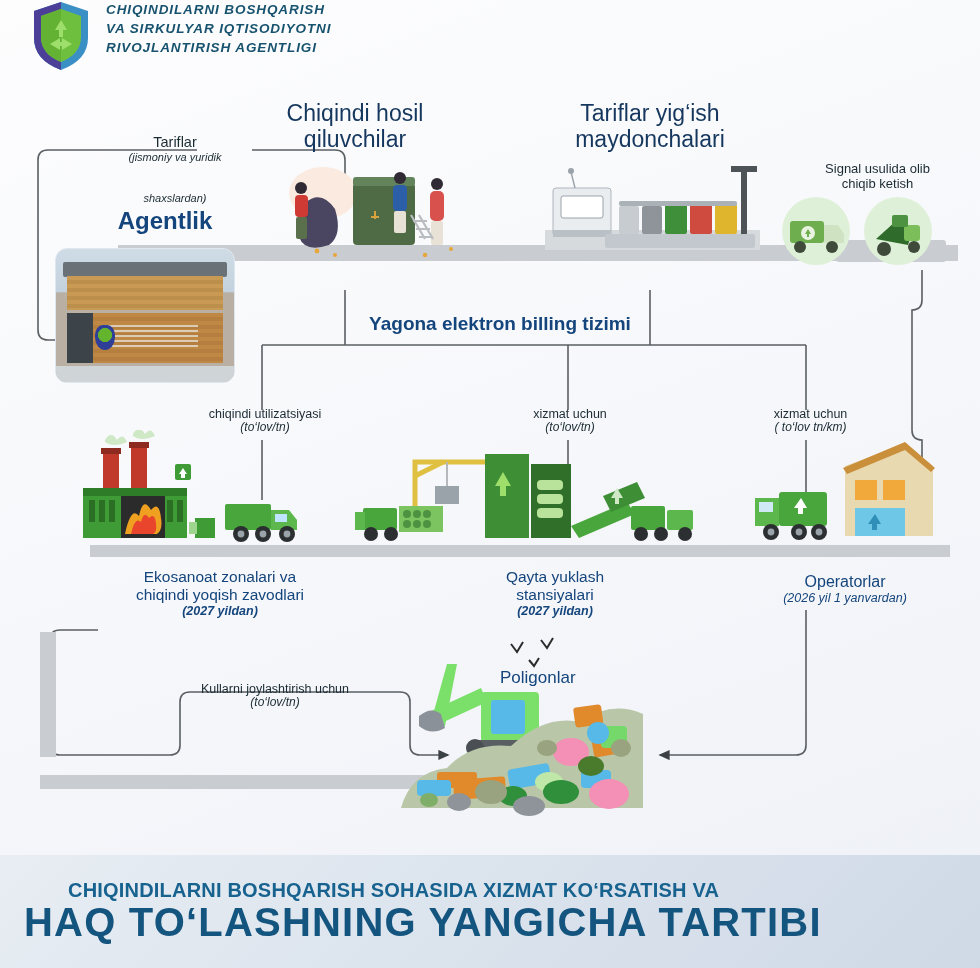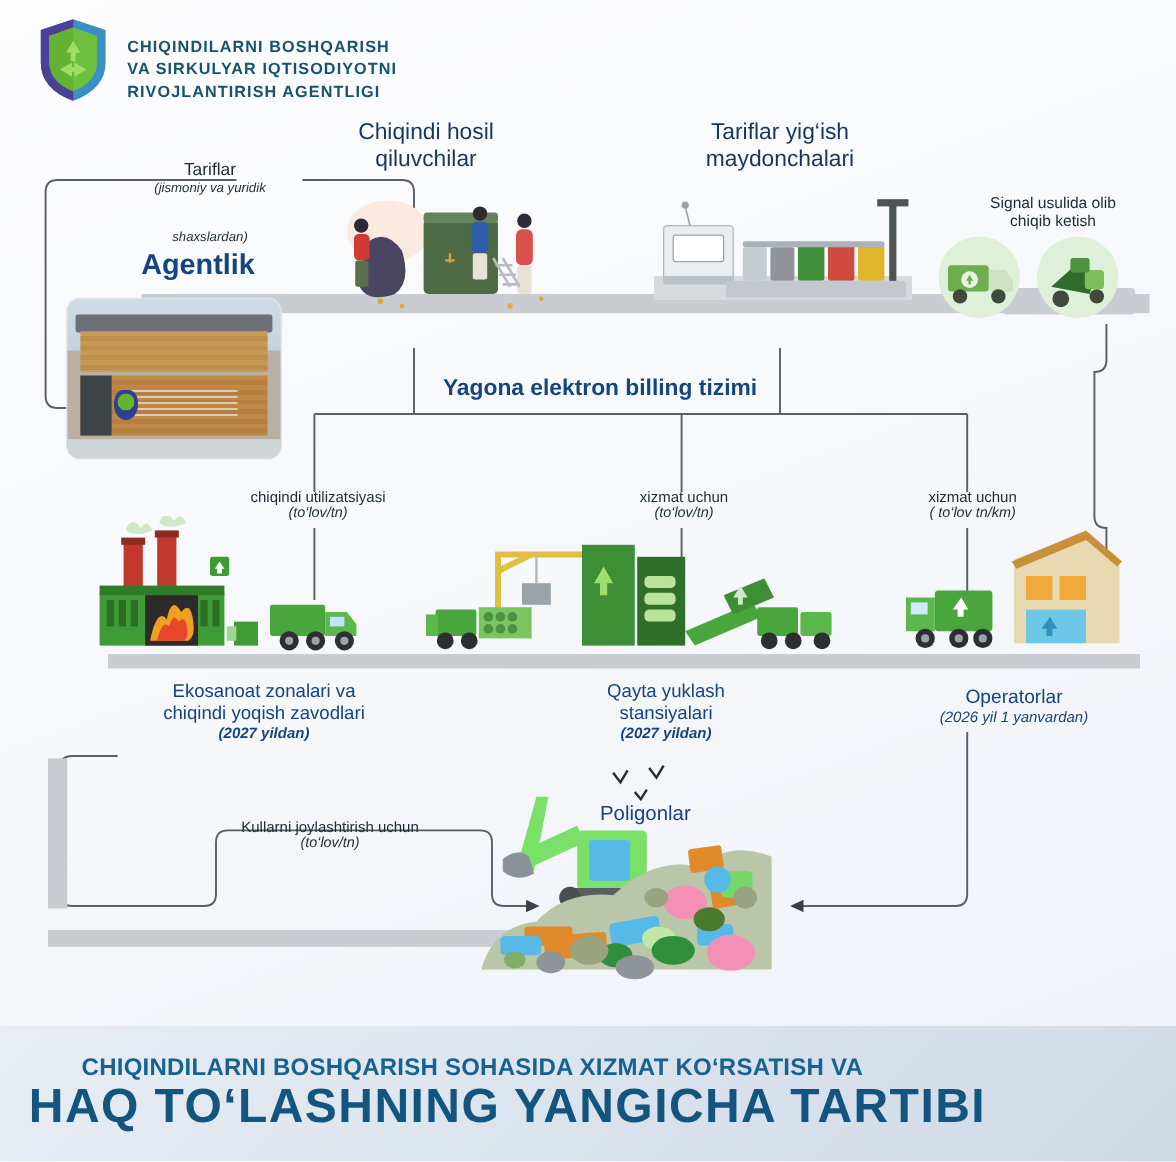--- a/index.html
+++ b/index.html
@@ -12,34 +12,34 @@
   #page {
     position: relative;
     width: 980px; height: 968px;
     background: linear-gradient(160deg,#fdfdfe 0%,#f7f8fb 45%,#eef1f7 100%);
     overflow: hidden;
   }
 
   
   .header {
     position: absolute; left: 0; top: 0; width: 904px; height: 86px;
-    display: flex; align-items: flex-end; gap: 14px; padding-left: 30px;
+    display: flex; align-items: flex-start; gap: 14px; padding-left: 30px; font-style: italic;
   }
   .logo-shield { position: relative; width: 62px; height: 72px; flex: 0 0 auto; }
   .logo-title {
     font-size: 13.5px; font-weight: bold; line-height: 1.42;
     letter-spacing: 0.9px; color: #17526e; text-transform: uppercase;
   }
 
   
   .lbl {
     position: absolute; text-align: center; color: #12365f;
     line-height: 1.15;
   }
-  .lbl-head { font-size: 19px; font-weight: normal; color: #15375e; }
+  .lbl-head { font-size: 23px; font-weight: normal; color: #15375e; }
   .sub-it { font-style: italic; display: block; }
   .tiny { font-size: 11px; }
 
   
   svg.wires { position: absolute; left:0; top:0; width: 980px; height: 860px; pointer-events: none; }
 
   
   .photo-agency {
     position: absolute; left: 55px; top: 248px; width: 180px; height: 135px;
     border-radius: 12px; overflow: hidden;

